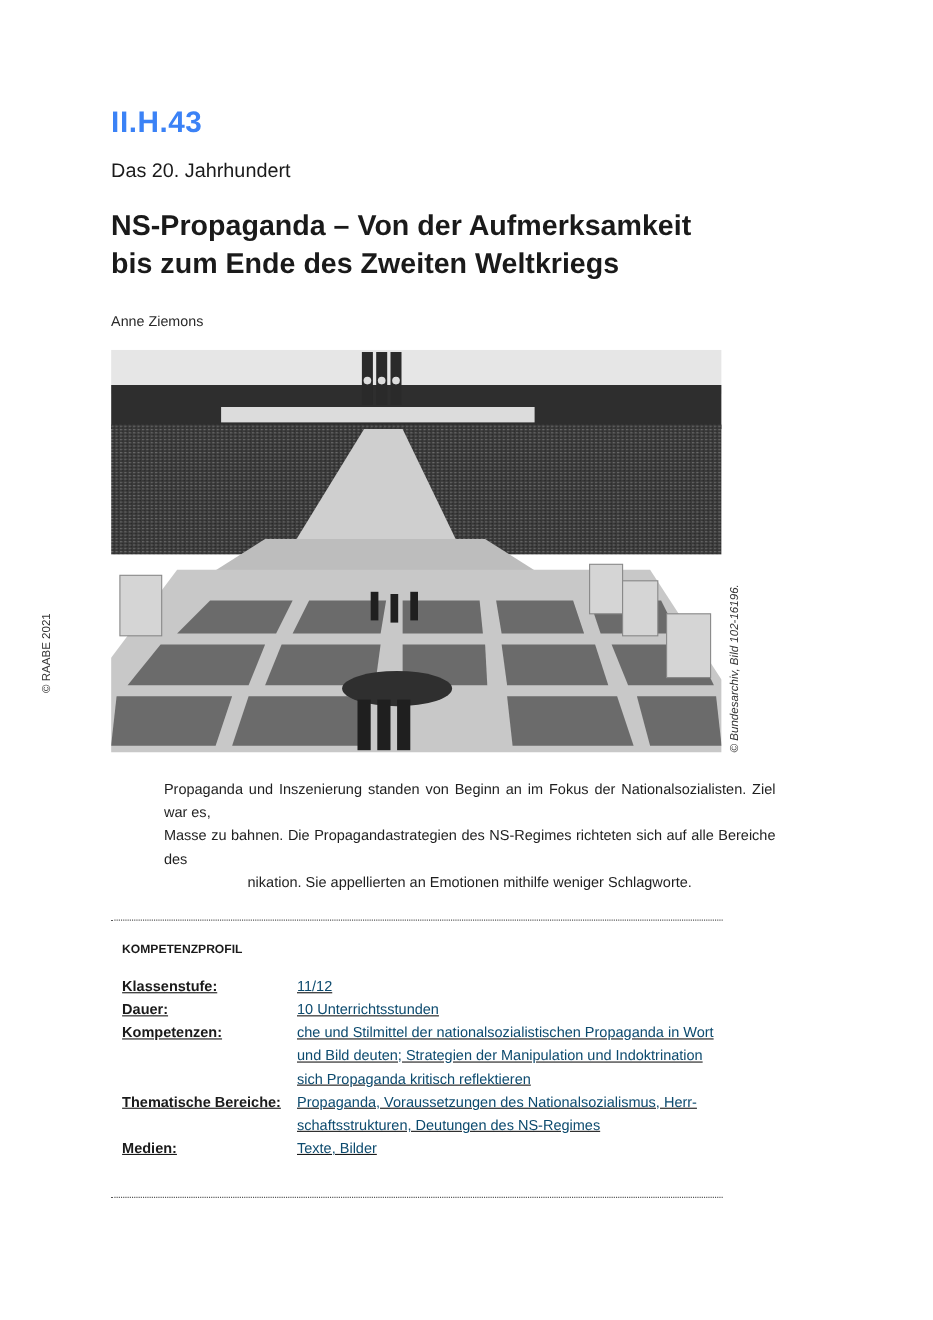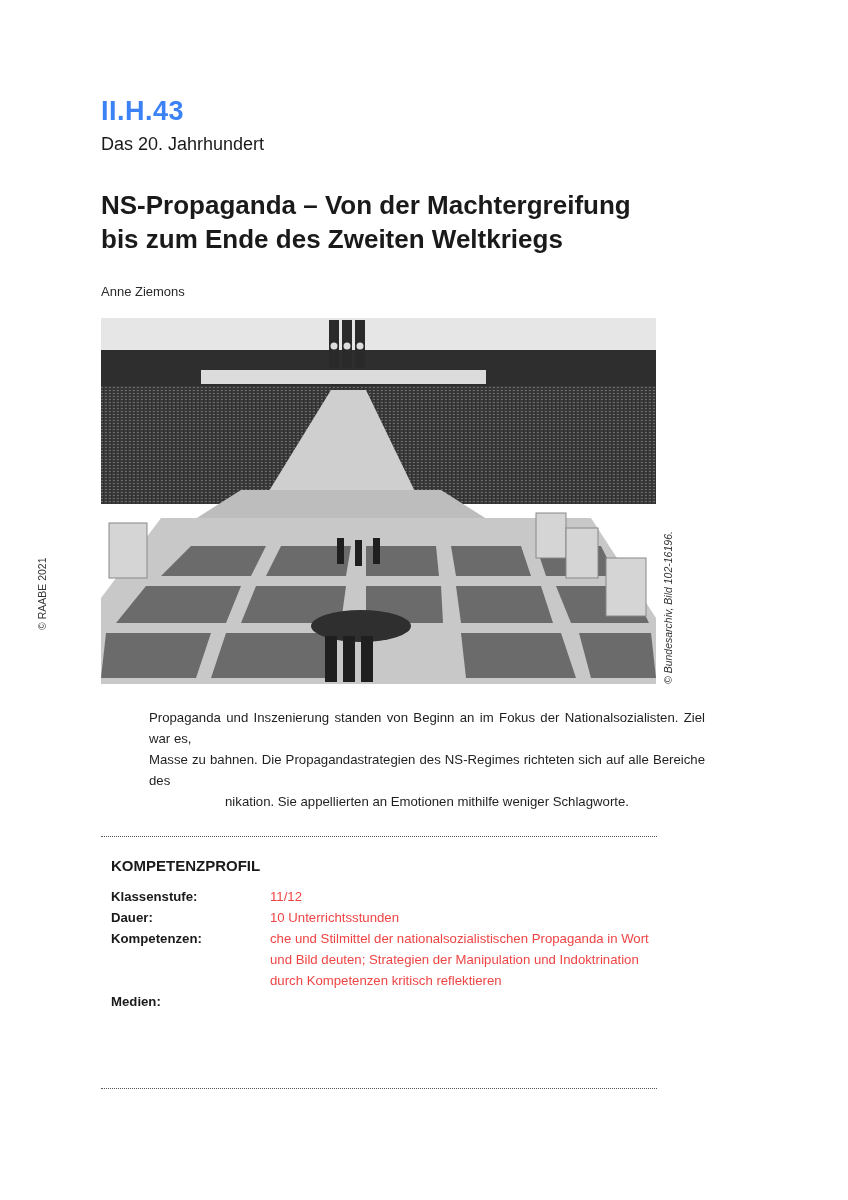--- a/index.html
+++ b/index.html
@@ -2,53 +2,53 @@
 <html><head>
 <meta charset="utf-8">
 <style>
   html, body { margin: 0; padding: 0; }
   body {
     width: 848px; height: 1200px; background: #ffffff; position: relative;
     font-family: "Liberation Sans", "DejaVu Sans", sans-serif; color: #1a1a1a; overflow: hidden;
   }
   .abs { position: absolute; }
   #code { left: 101px; top: 96px; font-size: 27px; font-weight: bold; color: #3b82f6; letter-spacing: 0.5px; }
-  #subject { left: 101px; top: 134px; font-size: 18px; color: #1a1a1a; }
+  #subject { left: 101px; top: 145px; font-size: 18px; color: #1a1a1a; }
   #title { left: 101px; top: 188px; font-size: 26px; font-weight: bold; line-height: 34px; color: #1a1a1a; width: 600px; }
   #author { left: 101px; top: 284px; font-size: 13px; color: #2a2a2a; }
   #photo { left: 101px; top: 318px; width: 555px; height: 366px; }
   #credit-side {
     left: 662px; top: 684px; transform-origin: 0 0; transform: rotate(-90deg);
     font-size: 10.5px; font-style: italic; color: #333; white-space: nowrap;
   }
   #copyright-side {
     left: 36px; top: 630px; transform-origin: 0 0; transform: rotate(-90deg);
     font-size: 10.5px; color: #333; white-space: nowrap;
   }
   #intro {
     left: 101px; top: 707px; width: 556px; font-size: 13.2px; line-height: 21px;
     text-align: justify; color: #1f1f1f; margin-left: 48px;
   }
   .divider {
     position: absolute; left: 101px; width: 556px; height: 0;
     border-top: 1.5px dotted #555;
   }
-  #kp-head { left: 111px; top: 857px; font-size: 15px; font-weight: bold; color: #1a1a1a; }
+  #kp-head { left: 111px; top: 857px; font-size: 11px; font-weight: bold; color: #1a1a1a; }
   #kp-table { left: 111px; top: 886px; width: 540px; }
-  .kp-row { display: flex; font-size: 13.2px; line-height: 21px; }
+  .kp-row { display: flex; font-size: 13.2px; line-height: 21px; text-decoration: underline; }
   .kp-label { width: 159px; font-weight: bold; flex: none; color: #1a1a1a; }
-  .kp-value { flex: 1; color: #ef4444; }
+  .kp-value { flex: 1; color: #0c4a6e; }
 </style>
 </head>
 <body>
 
 <div class="abs" id="code">II.H.43</div>
 <div class="abs" id="subject">Das 20. Jahrhundert</div>
 <div class="abs" id="title">
-  <div>NS-Propaganda – Von der Machtergreifung</div>
+  <div>NS-Propaganda – Von der Aufmerksamkeit</div>
   <div>bis zum Ende des Zweiten Weltkriegs</div>
 </div>
 <div class="abs" id="author">Anne Ziemons</div>
 
 <svg class="abs" id="photo" viewBox="0 0 555 366" preserveAspectRatio="none">
   <defs>
     <pattern id="crowd" width="4" height="3" patternUnits="userSpaceOnUse">
       <rect width="4" height="3" fill="#3a3a3a"></rect>
       <rect x="0" y="0" width="2" height="1" fill="#6a6a6a"></rect>
       <rect x="2" y="1.5" width="1" height="1" fill="#222"></rect>
@@ -126,21 +126,31 @@
     <div class="kp-label">Dauer:</div>
     <div class="kp-value">
       <div>10 Unterrichtsstunden</div>
     </div>
   </div>
   <div class="kp-row">
     <div class="kp-label">Kompetenzen:</div>
     <div class="kp-value">
       <div>che und Stilmittel der nationalsozialistischen Propaganda in Wort</div>
       <div>und Bild deuten; Strategien der Manipulation und Indoktrination</div>
-      <div>durch Kompetenzen kritisch reflektieren</div>
+      <div>sich Propaganda kritisch reflektieren</div>
+    </div>
+  </div>
+  <div class="kp-row">
+    <div class="kp-label">Thematische Bereiche:</div>
+    <div class="kp-value">
+      <div>Propaganda, Voraussetzungen des Nationalsozialismus, Herr-</div>
+      <div>schaftsstrukturen, Deutungen des NS-Regimes</div>
     </div>
   </div>
   <div class="kp-row">
     <div class="kp-label">Medien:</div>
+    <div class="kp-value">
+      <div>Texte, Bilder</div>
+    </div>
   </div>
 </div>
 
 <div class="divider" style="top: 1088px;"></div>
 
 </body></html>

